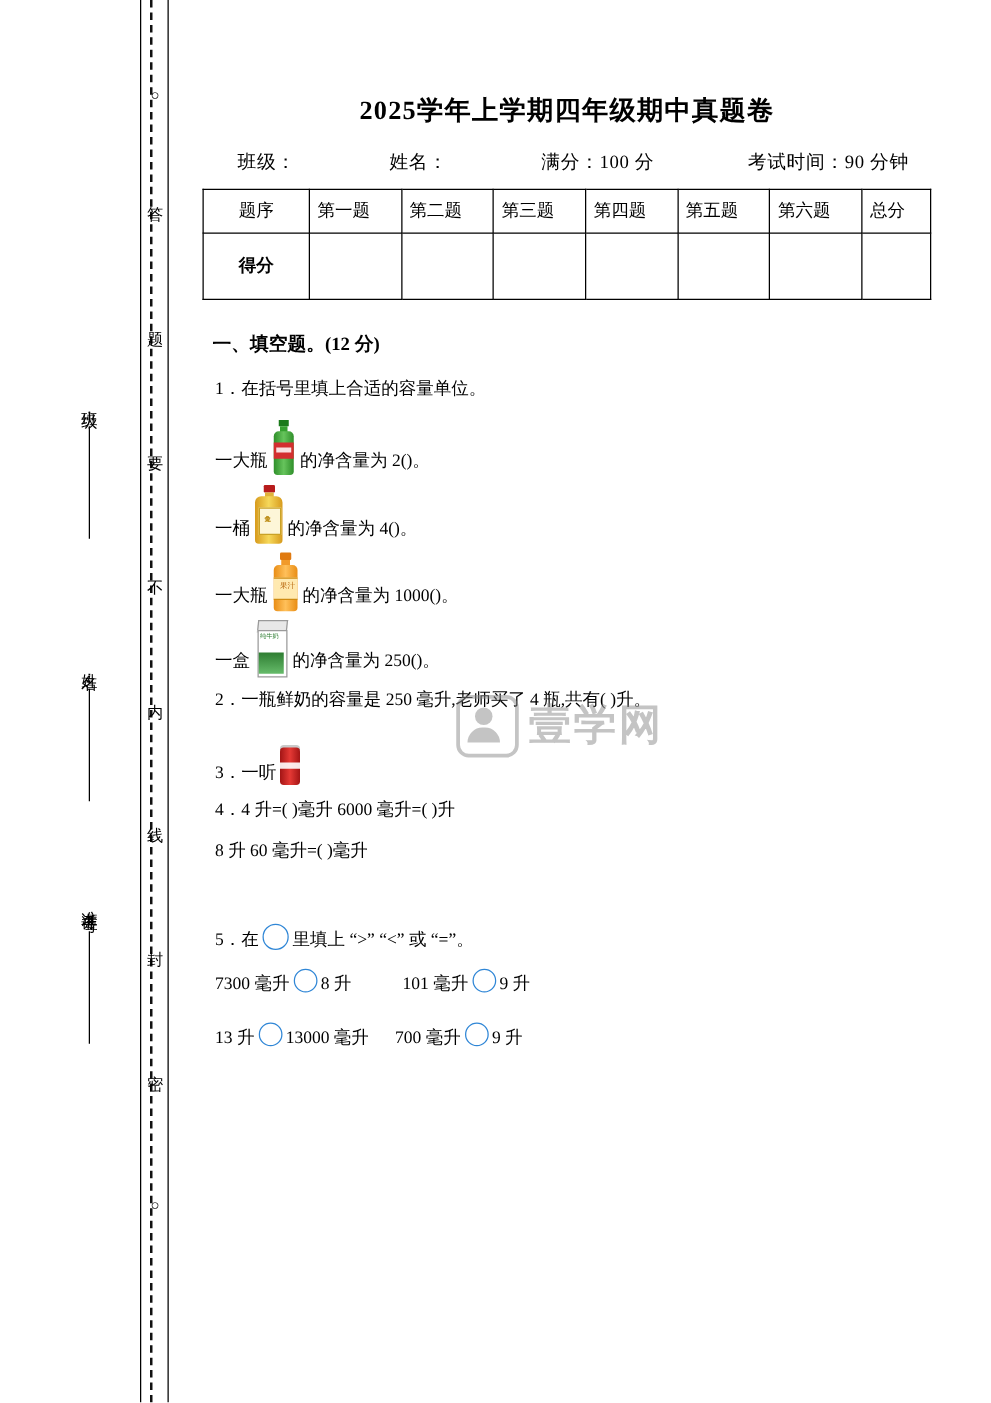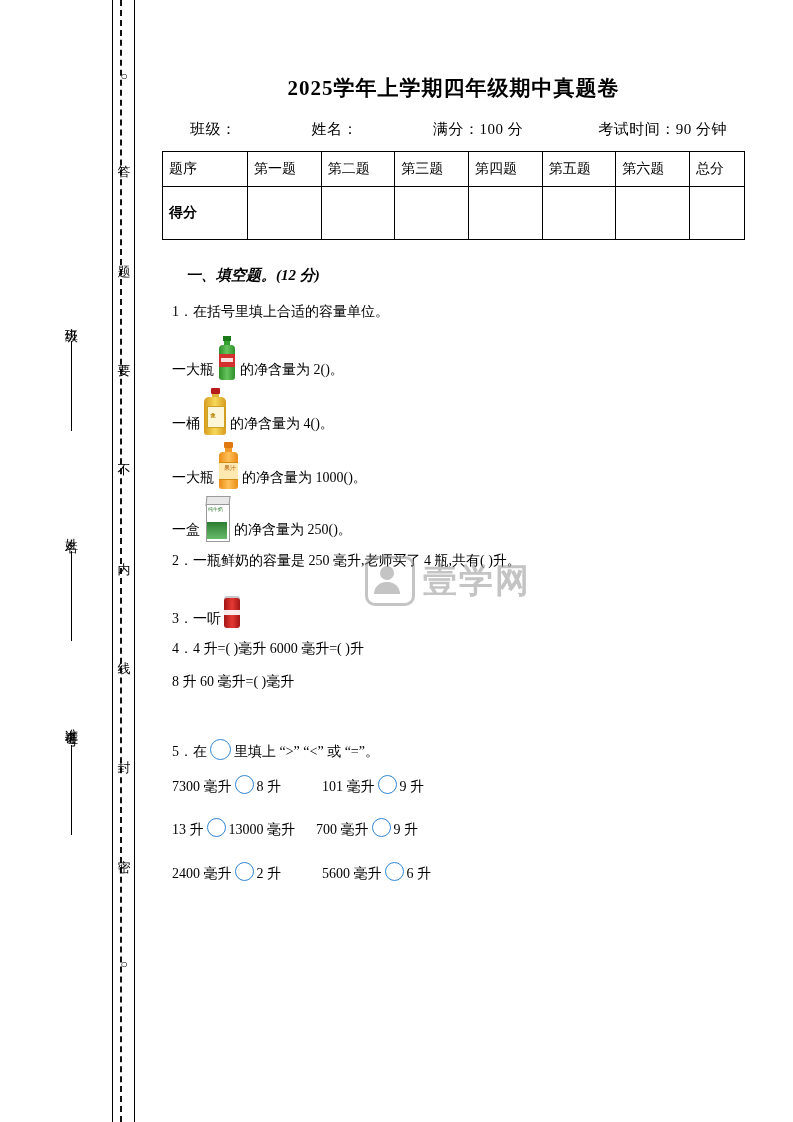--- a/index.html
+++ b/index.html
@@ -115,29 +115,28 @@
     margin: 0 auto 26px auto;
     font-size: 14px;
   }
   table.score td {
     border: 1px solid #000;
     height: 24px;
     padding: 4px 6px;
     vertical-align: middle;
   }
   table.score tr.head td { font-weight: normal; height: 26px; }
-  table.score td.lbl { font-weight: bold; width: 72px; }
+  table.score td.lbl { font-weight: bold; width: 72px; text-align: center; }
   table.score td.total { font-weight: bold; }
   table.score tr.blank td { height: 44px; }
 
   .sec-title {
     font-size: 15px;
     font-weight: bold;
-    margin: 18px 0 14px 24px;
-    font-style: italic;
+    margin: 18px 0 14px 8px;
   }
 
   .q {
     font-size: 14px;
     margin: 0 0 10px 10px;
     line-height: 1.9;
   }
   .q.tight { margin-bottom: 6px; }
 
   .item-row {
@@ -405,25 +404,20 @@
     <span class="gap"></span>
     <span>101 毫升</span><span class="ocircle"></span><span>9 升</span>
   </div>
 
   <div class="cmp-row">
     <span>13 升</span><span class="ocircle"></span><span>13000 毫升</span>
     <span class="gap-s"></span>
     <span>700 毫升</span><span class="ocircle"></span><span>9 升</span>
   </div>
 
-  <div class="cmp-row">
-    <span>2400 毫升</span><span class="ocircle"></span><span>2 升</span>
-    <span class="gap"></span>
-    <span>5600 毫升</span><span class="ocircle"></span><span>6 升</span>
-  </div>
 
 </div>
 
 <div class="watermark">
   <div class="wm-inner">
     <div class="wm-logo"></div>
     <div>
       <div class="wm-text">壹学网</div>
     </div>
   </div>

